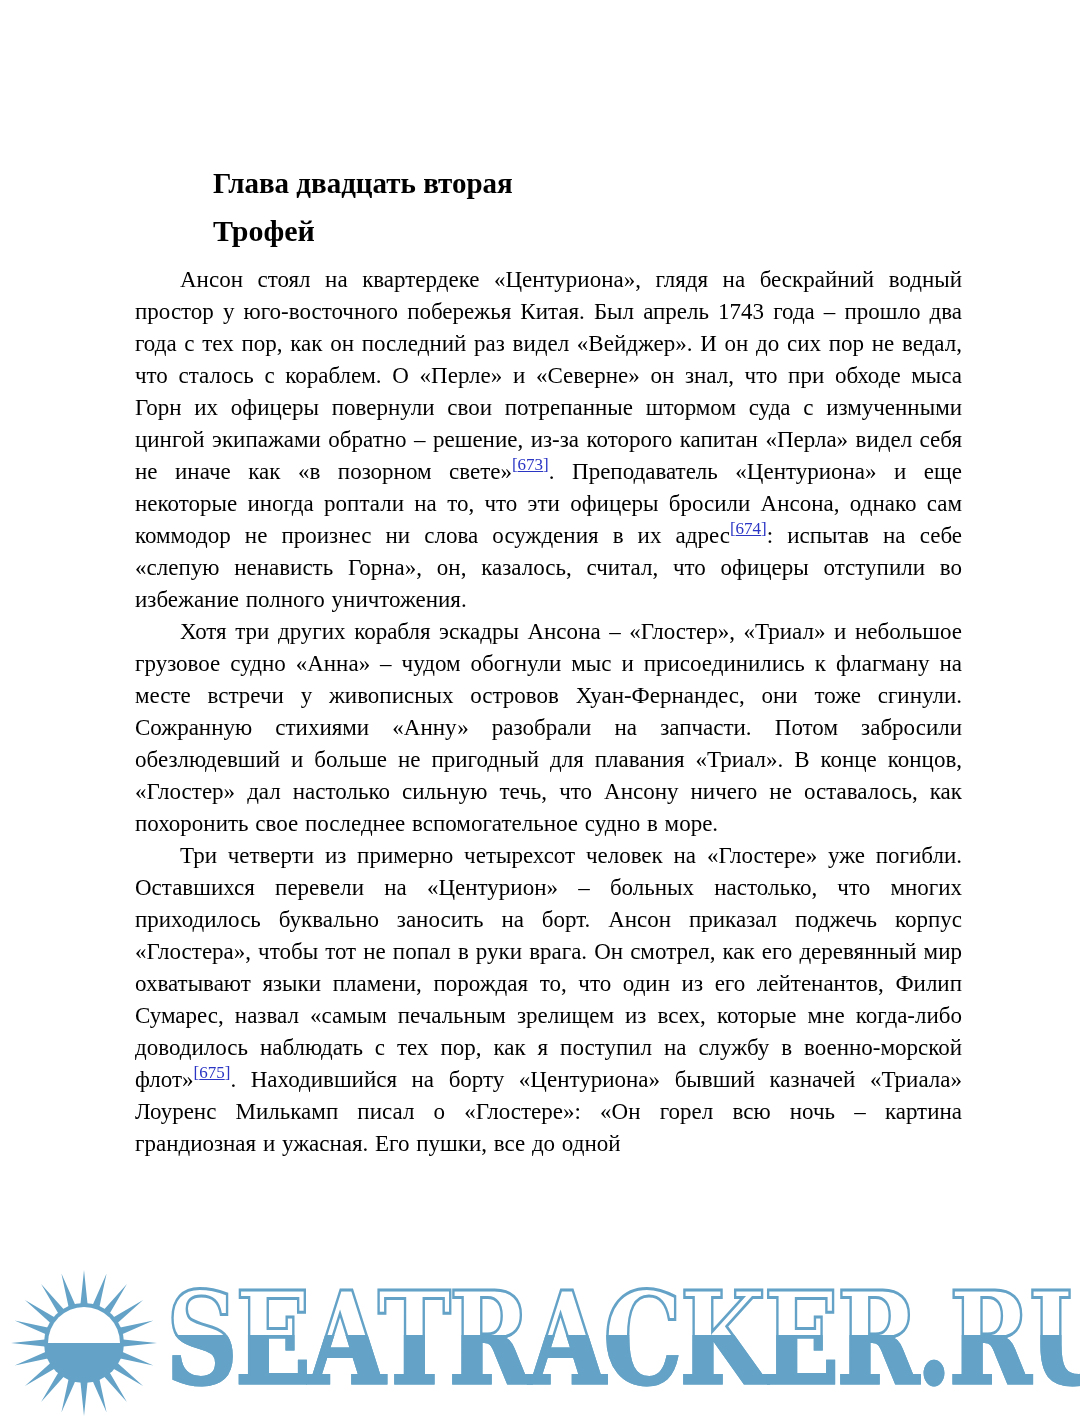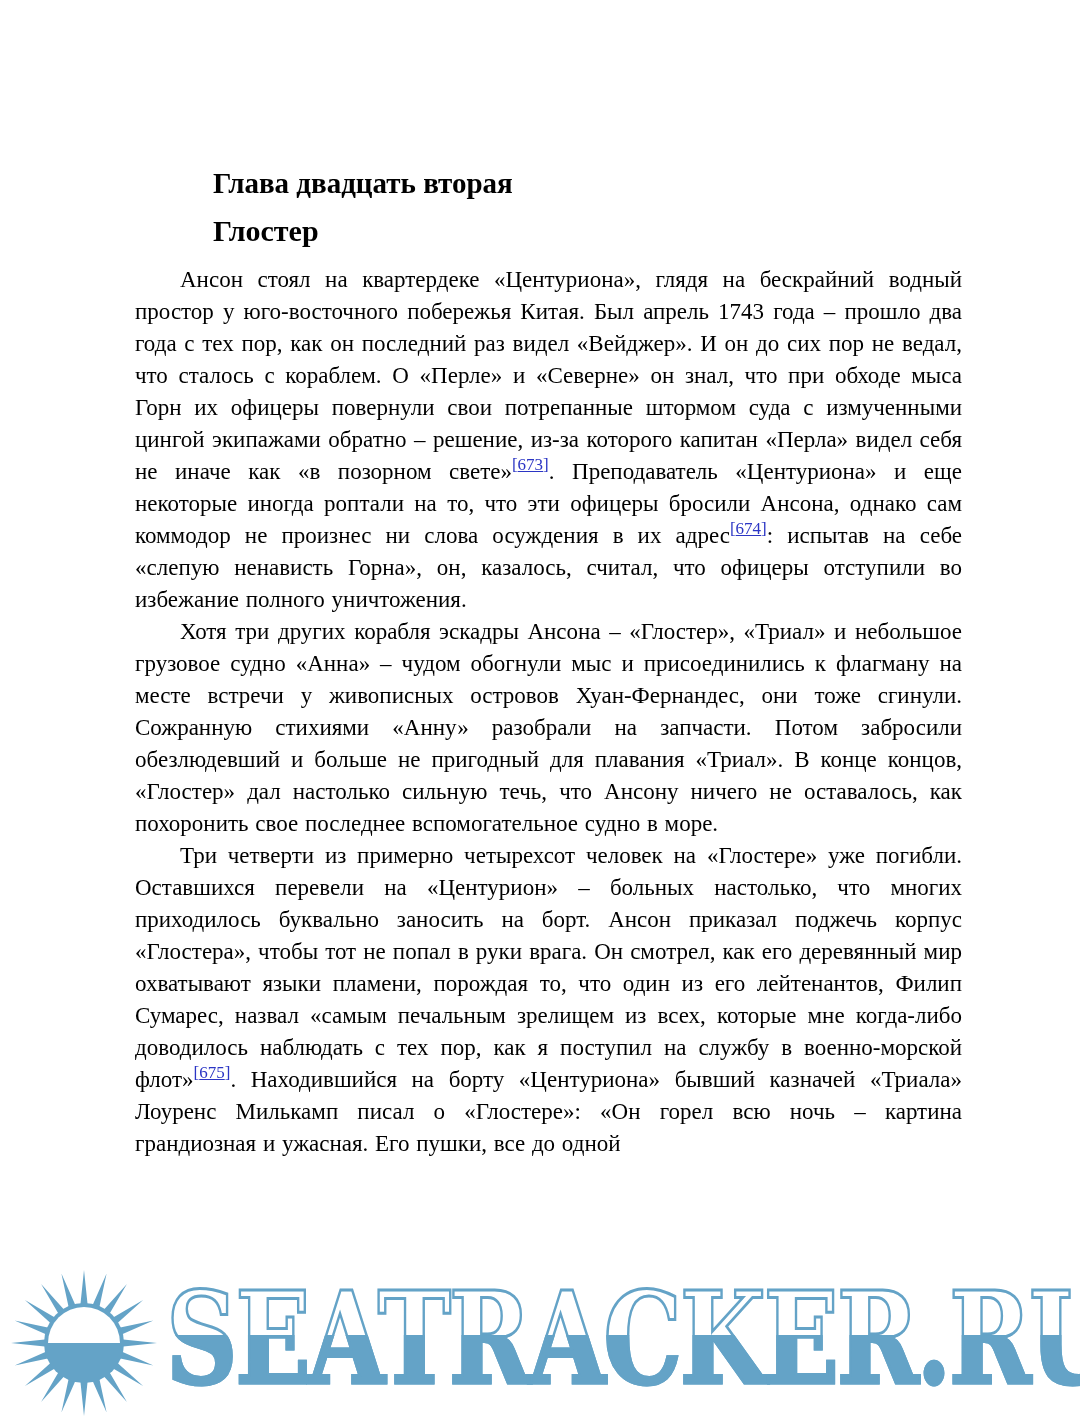--- a/index.html
+++ b/index.html
@@ -84,21 +84,21 @@
   }
   .wm-outline{ color:#ffffff; }
   .wm-fill{ color:var(--wm); clip-path:inset(47.3% 0 0 0); }
 </style>
 </head>
 <body>
 
 <div class="page">
   <div class="content">
     <p class="chapter-kicker">Глава двадцать вторая</p>
-    <p class="chapter-title">Глостер</p>
+    <p class="chapter-title">Трофей</p>
     <div class="paragraphs">
         <p>Ансон стоял на квартердеке «Центуриона», глядя на бескрайний водный простор у юго-восточного побережья Китая. Был апрель 1743 года – прошло два года с тех пор, как он последний раз видел «Вейджер». И он до сих пор не ведал, что сталось с кораблем. О «Перле» и «Северне» он знал, что при обходе мыса Горн их офицеры повернули свои потрепанные штормом суда с измученными цингой экипажами обратно – решение, из-за которого капитан «Перла» видел себя не иначе как «в позорном свете»<sup class="fnref"><span>[</span><span class="num">673</span><span>]</span></sup>. Преподаватель «Центуриона» и еще некоторые иногда роптали на то, что эти офицеры бросили Ансона, однако сам коммодор не произнес ни слова осуждения в их адрес<sup class="fnref"><span>[</span><span class="num">674</span><span>]</span></sup>: испытав на себе «слепую ненависть Горна», он, казалось, считал, что офицеры отступили во избежание полного уничтожения.</p>
         <p>Хотя три других корабля эскадры Ансона – «Глостер», «Триал» и небольшое грузовое судно «Анна» – чудом обогнули мыс и присоединились к флагману на месте встречи у живописных островов Хуан-Фернандес, они тоже сгинули. Сожранную стихиями «Анну» разобрали на запчасти. Потом забросили обезлюдевший и больше не пригодный для плавания «Триал». В конце концов, «Глостер» дал настолько сильную течь, что Ансону ничего не оставалось, как похоронить свое последнее вспомогательное судно в море.</p>
         <p>Три четверти из примерно четырехсот человек на «Глостере» уже погибли. Оставшихся перевели на «Центурион» – больных настолько, что многих приходилось буквально заносить на борт. Ансон приказал поджечь корпус «Глостера», чтобы тот не попал в руки врага. Он смотрел, как его деревянный мир охватывают языки пламени, порождая то, что один из его лейтенантов, Филип Сумарес, назвал «самым печальным зрелищем из всех, которые мне когда-либо доводилось наблюдать с тех пор, как я поступил на службу в военно-морской флот»<sup class="fnref"><span>[</span><span class="num">675</span><span>]</span></sup>. Находившийся на борту «Центуриона» бывший казначей «Триала» Лоуренс Милькамп писал о «Глостере»: «Он горел всю ночь – картина грандиозная и ужасная. Его пушки, все до одной</p>
       </div>
   </div>
 
   <div class="watermark">
     <svg class="sun" width="150" height="150" viewBox="0 0 150 150" id="sun-svg">
         <path d="M70.5 45.3 L75.0 2.0 L79.5 45.3 Z M79.9 45.4 L97.6 5.6 L88.4 48.2 Z M88.8 48.4 L117.9 15.9 L96.0 53.6 Z M96.4 54.0 L134.1 32.1 L101.6 61.2 Z M101.8 61.6 L144.4 52.4 L104.6 70.1 Z M104.7 70.5 L148.0 75.0 L104.7 79.5 Z M104.6 79.9 L144.4 97.6 L101.8 88.4 Z M101.6 88.8 L134.1 117.9 L96.4 96.0 Z M96.0 96.4 L117.9 134.1 L88.8 101.6 Z M88.4 101.8 L97.6 144.4 L79.9 104.6 Z M79.5 104.7 L75.0 148.0 L70.5 104.7 Z M70.1 104.6 L52.4 144.4 L61.6 101.8 Z M61.2 101.6 L32.1 134.1 L54.0 96.4 Z M53.6 96.0 L15.9 117.9 L48.4 88.8 Z M48.2 88.4 L5.6 97.6 L45.4 79.9 Z M45.3 79.5 L2.0 75.0 L45.3 70.5 Z M45.4 70.1 L5.6 52.4 L48.2 61.6 Z M48.4 61.2 L15.9 32.1 L53.6 54.0 Z M54.0 53.6 L32.1 15.9 L61.2 48.4 Z M61.6 48.2 L52.4 5.6 L70.1 45.4 Z " fill="#64a3c7"></path>

